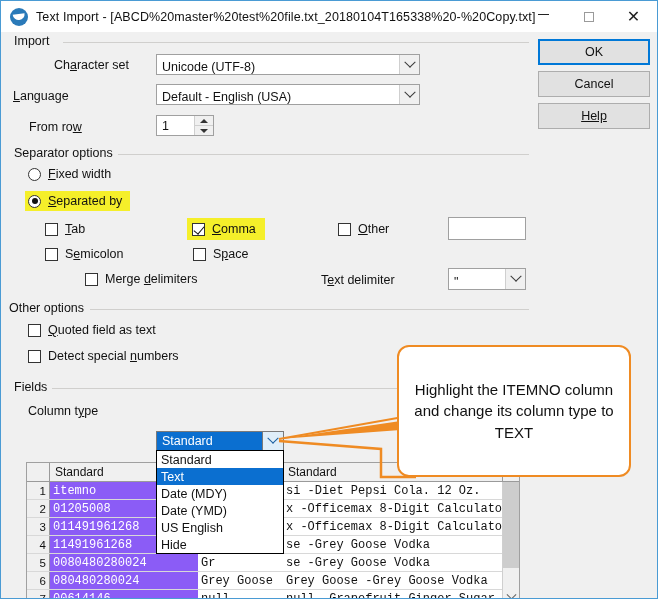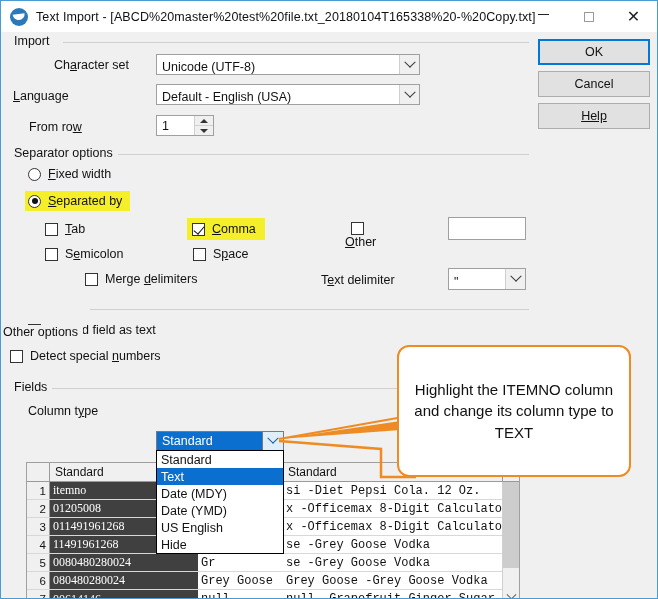--- a/index.html
+++ b/index.html
@@ -157,21 +157,21 @@
   .pv-row { position:absolute; left:0; width:100%; height:18px; display:flex; border-bottom:1px solid #d8d8d8;}
   .pv-num {
     width: 23px; height: 100%; border-right: 1px solid #9a9a9a; background:#f0f0f0;
     font-size: 11.5px; color:#111; display:flex; align-items:center; justify-content:flex-end;
     padding-right: 3px;
   }
   .pv-cell {
     height: 100%; font-family: "Liberation Mono", monospace; font-size: 12px; color:#111;
     padding-left: 3px; display:flex; align-items:center; white-space: nowrap; overflow:hidden;
   }
-  .pv-cell.sel { background: #404040; color: #ffffff; font-family: Liberation Serif, serif; }
+  .pv-cell.sel { background: #8b5cf6; color: #ffffff; }
   
   #pv-vscroll {
     position:absolute; right:0; top:19px; width:17px; bottom:0; background:#f0f0f0;
     border-left:1px solid #cfcfcf;
   }
   #pv-vthumb { position:absolute; left:0; top:0; width:100%; height:86px; background:#cdcdcd;}
   #pv-vdown {
     position:absolute; left:0; bottom:0; width:100%; height:17px;
     display:flex;align-items:center;justify-content:center;
   }
@@ -297,42 +297,42 @@
 
     <div class="check on hl" style="left:186px; top:186px; padding:4px 9px 4px 5px;">
       <span class="bx"></span>
         <span class="lbl"><span class="ul">C</span>omma</span>
     </div>
     <div class="check" style="left:192px; top:215px;">
       <span class="bx"></span>
         <span class="lbl">S<span class="ul">p</span>ace</span>
     </div>
 
-    <div class="check" style="left:337px; top:190px;flex-direction:column;">
+    <div class="check" style="left:337px; top:190px;">
       <span class="bx"></span>
         <span class="lbl"><span class="ul">O</span>ther</span>
     </div>
     <div class="textinput" style="left:447px; top:185px; width:78px; height:23px;"></div>
 
     <div class="field-label" style="left:320px; top:241px;">T<span class="ul">e</span>xt delimiter</div>
     <div class="combo" style="left:447px; top:236px; width:78px; height:22px;">
       <span class="val">"</span>
       <span class="arrowbox">
           <span class="chev"></span>
         </span>
     </div>
 
-    <div class="group-label" style="left:2px; top:269px;margin-top:24px;">Other options</div>
+    <div class="group-label" style="left:8px; top:269px;">Other options</div>
     <div class="group-rule" style="left:89px; top:277px; width:439px;"></div>
 
     <div class="check" style="left:27px; top:291px;">
       <span class="bx"></span>
         <span class="lbl"><span class="ul">Q</span>uoted field as text</span>
     </div>
-    <div class="check" style="left:9px; top:317px;text-align:right;">
+    <div class="check" style="left:27px; top:317px;text-align:right;">
       <span class="bx"></span>
         <span class="lbl">Detect special <span class="ul">n</span>umbers</span>
     </div>
 
     <div class="group-label" style="left:13px; top:348px;">Fields</div>
     <div class="group-rule" style="left:50px; top:356px; width:478px;"></div>
 
     <div class="field-label" style="left:27px; top:372px;">Column t<span class="ul">y</span>pe</div>
 
     <div id="preview">

